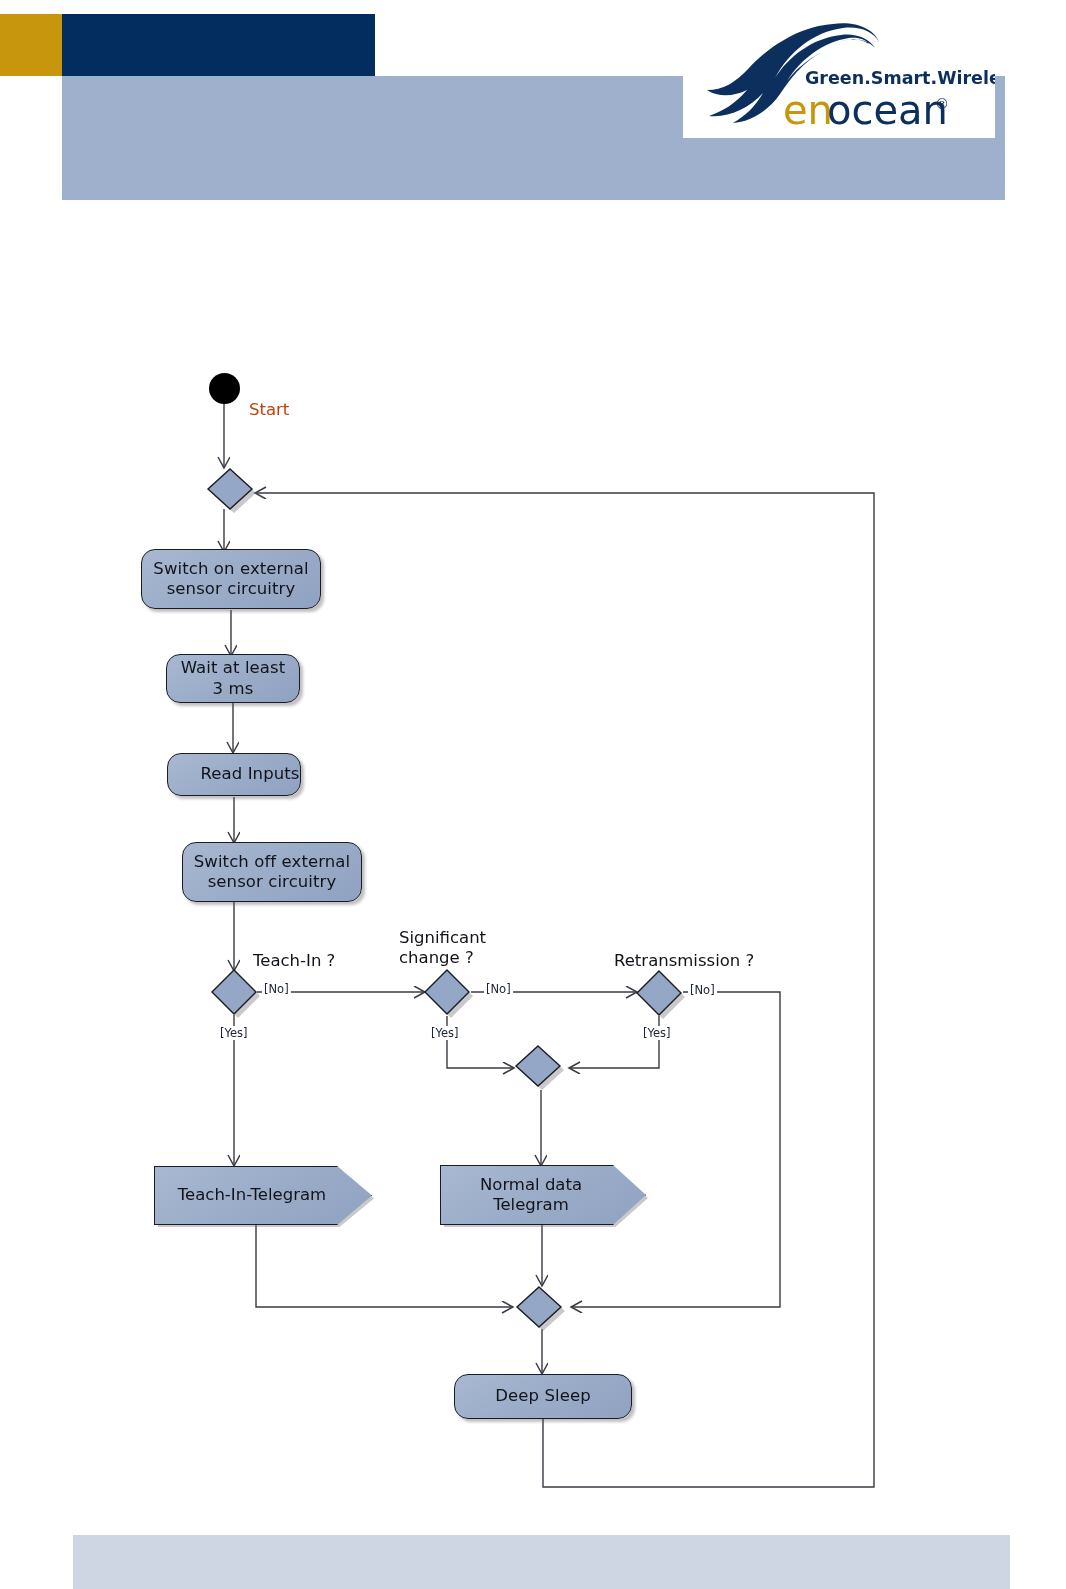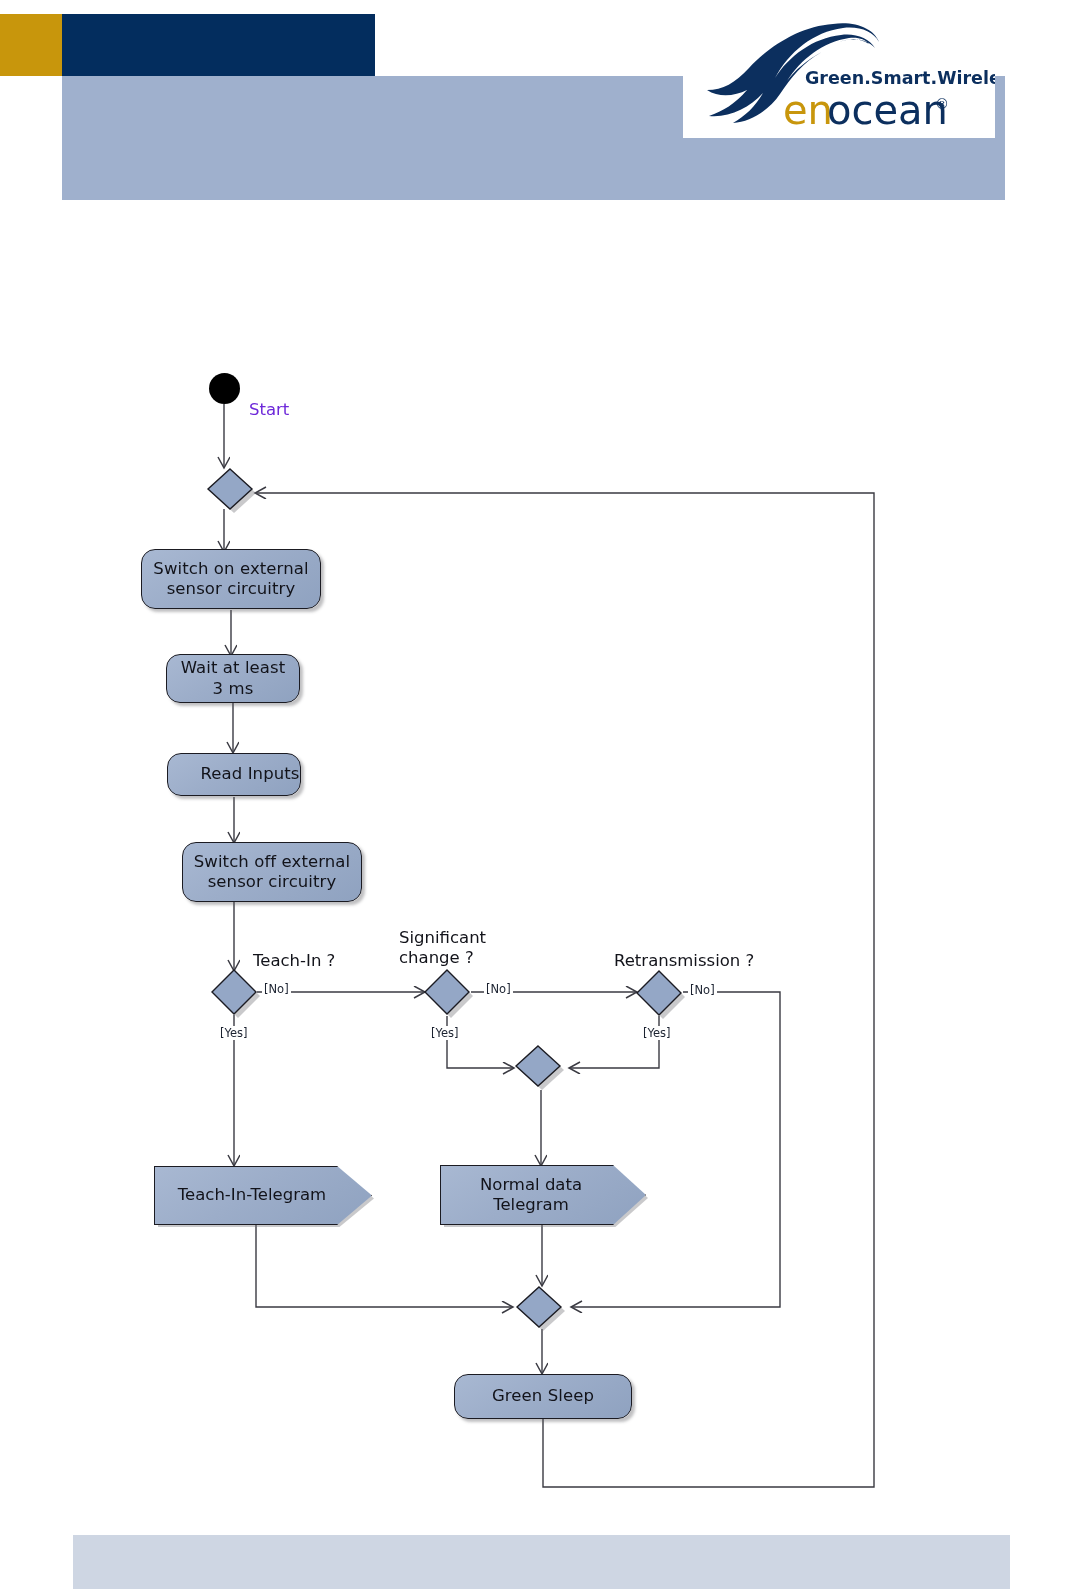--- a/index.html
+++ b/index.html
@@ -41,21 +41,21 @@
   .tele-wrap{position:absolute;}
   .tele-shadow{
     position:absolute;left:4px;top:4px;width:100%;height:100%;
     background:rgba(120,120,126,.40);
     clip-path:polygon(0 0,84% 0,100% 50%,84% 100%,0 100%);
   }
   .startdot{
     position:absolute;width:31px;height:31px;border-radius:50%;background:#000;
   }
   .lbl{
-    position:absolute;color:#6d28d9;font-size:16.5px;white-space:nowrap;line-height:1.2;
+    position:absolute;color:#c2410c;font-size:16.5px;white-space:nowrap;line-height:1.2;
   }
   .lbl-sm{
     position:absolute;color:#1b2230;font-size:11.5px;white-space:nowrap;
     background:#fff;padding:0 2px;
   }
   .lbl-q{
     position:absolute;color:#12131a;font-size:16.5px;white-space:nowrap;line-height:1.24;text-align:left;
   }
   svg.wires{position:absolute;left:0;top:0;width:1066px;height:1589px;overflow:visible;}
 </style>
@@ -215,20 +215,20 @@
         <span style="margin-right:22px;">Teach-In-Telegram</span>
       </div>
     </div>
 
     <svg style="position:absolute;left:513px;top:1283px;" width="60" height="52">
       <polygon points="26,4 48,24 26,44 4,24" fill="rgba(120,120,126,.40)" transform="translate(4,4)"></polygon>
       <polygon points="26,4 48,24 26,44 4,24" fill="#94a7c6" stroke="#1b1b22" stroke-width="1.4"></polygon>
     </svg>
 
     <div class="node rbox" style="left:454px;top:1374px;width:178px;height:45px;">
-      <span>Green Sleep</span>
+      <span>Deep Sleep</span>
     </div>
 
   </div>
 
   <div class="footer-band"></div>
 
 </div>
 
 </body></html>

